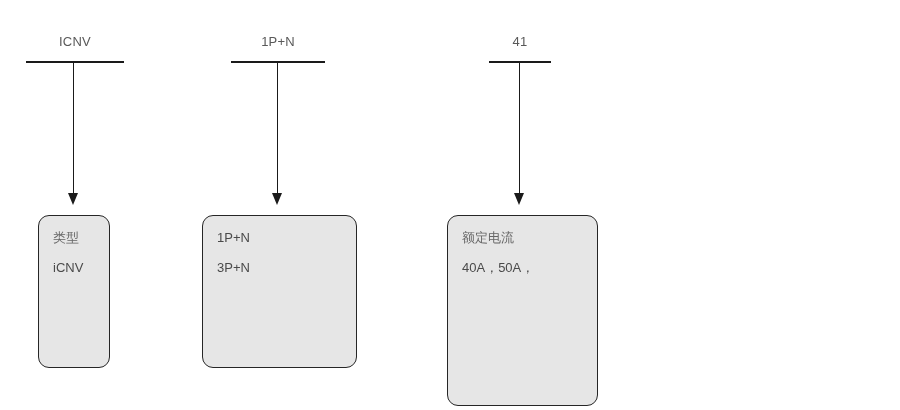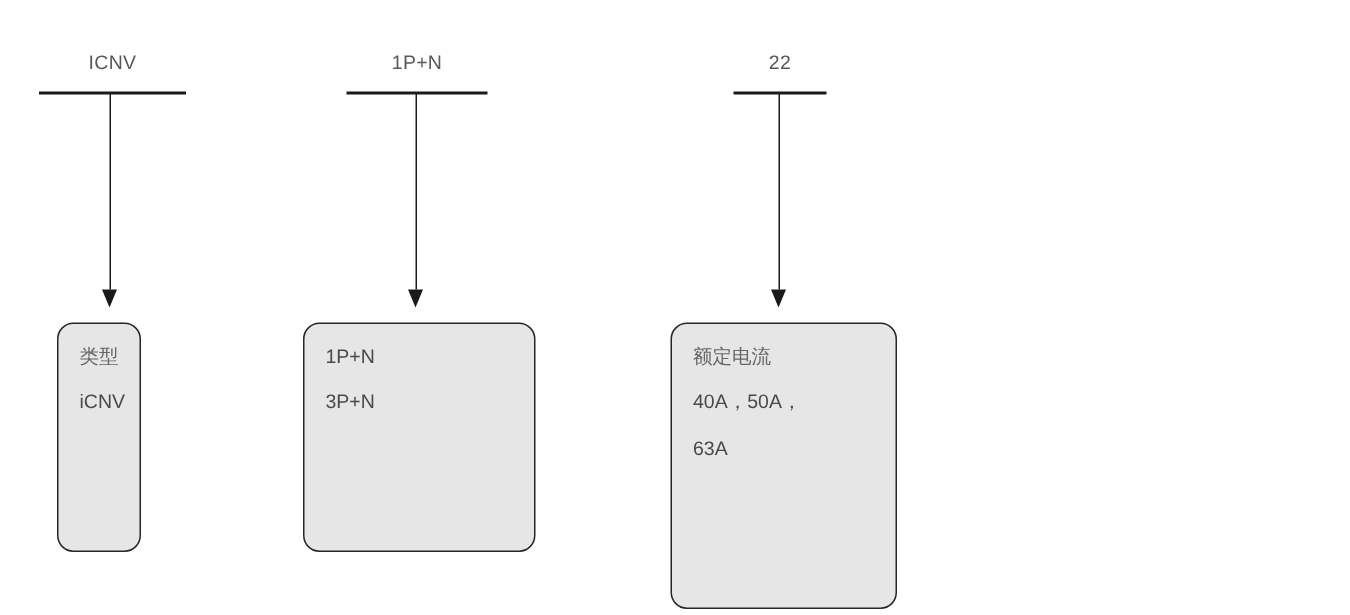--- a/index.html
+++ b/index.html
@@ -87,41 +87,40 @@
 <body>
 
 <div id="canvas">
 
   <div class="column" style="left:26px; width:98px;">
     <div class="col-header-label" style="top:34px;">ICNV</div>
     <div class="col-rule" style="left:0; top:61px; width:98px;"></div>
     <div class="connector" style="left:47px; top:62px; height:131px;"></div>
     <div class="arrow-head" style="left:42px; top:193px;"></div>
   </div>
-  <div class="option-box" style="left:38px; top:215px; width:56px; height:153px;">
+  <div class="option-box" style="left:38px; top:215px; width:72px; height:153px;">
     <div class="box-title">类型</div>
     <div class="box-option">iCNV</div>
   </div>
 
   <div class="column" style="left:231px; width:94px;">
     <div class="col-header-label" style="top:34px;">1P+N</div>
     <div class="col-rule" style="left:0; top:61px; width:94px;"></div>
     <div class="connector" style="left:46px; top:62px; height:131px;"></div>
     <div class="arrow-head" style="left:41px; top:193px;"></div>
   </div>
   <div class="option-box" style="left:202px; top:215px; width:155px; height:153px;">
     <div class="box-option">1P+N</div>
     <div class="box-option">3P+N</div>
   </div>
 
   <div class="column" style="left:489px; width:62px;">
-    <div class="col-header-label" style="top:34px;">22</div>
+    <div class="col-header-label" style="top:34px;">41</div>
     <div class="col-rule" style="left:0; top:61px; width:62px;"></div>
     <div class="connector" style="left:30px; top:62px; height:131px;"></div>
     <div class="arrow-head" style="left:25px; top:193px;"></div>
   </div>
   <div class="option-box" style="left:447px; top:215px; width:151px; height:191px;">
     <div class="box-title">额定电流</div>
     <div class="box-option">40A，50A，</div>
-    <div class="box-option">63A</div>
   </div>
 
 </div>
 
 </body></html>

